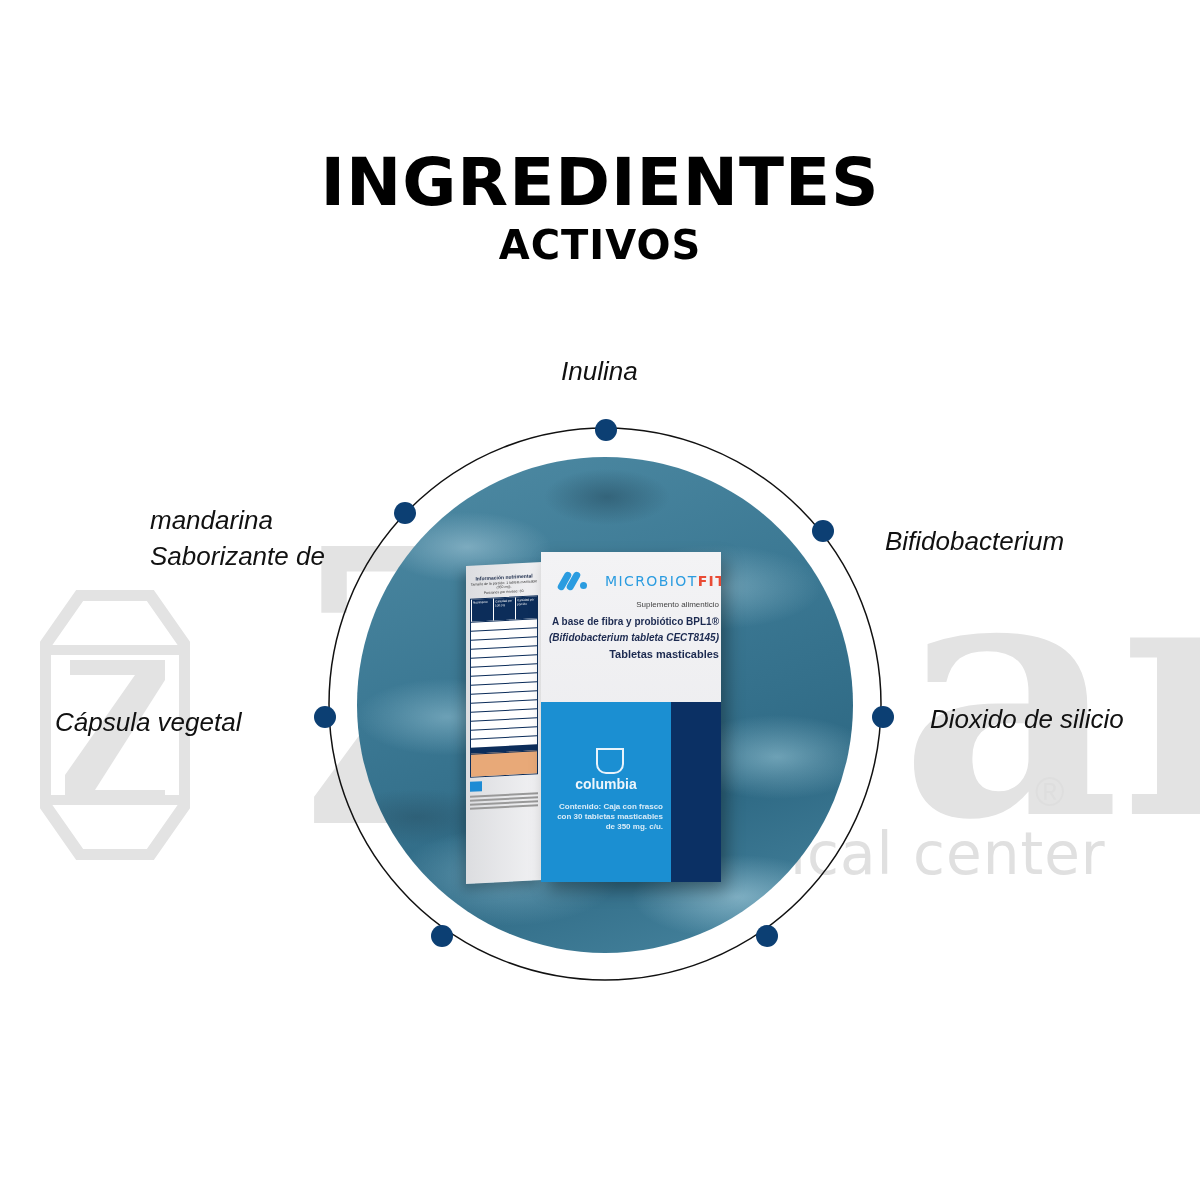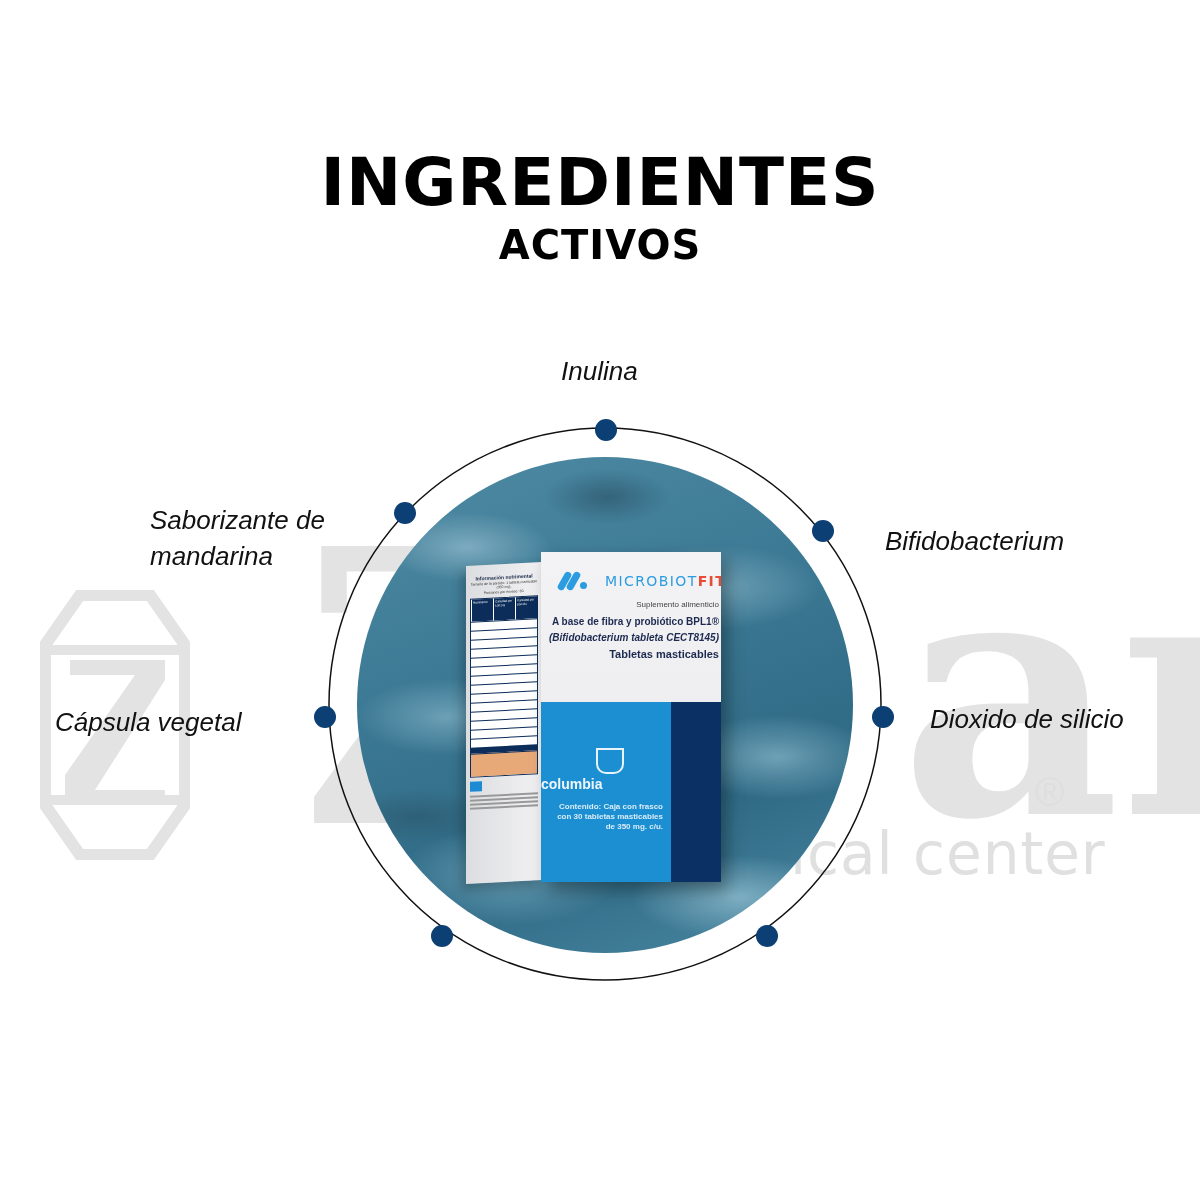--- a/index.html
+++ b/index.html
@@ -89,21 +89,21 @@
   .brand-name { font-size: 14px; letter-spacing: 1.4px; color: #2b9ce0; margin-left: 16px; font-family: "DejaVu Sans", sans-serif; }
   .brand-fit { color: #e94b35; font-weight: bold; }
   .front-line { position: absolute; right: 2px; text-align: center; color: #1c2a50; font-weight: bold; }
   .l-supp { top: 48px; font-size: 8px; font-weight: normal; color: #444; }
   .l-base { top: 64px; font-size: 10px; }
   .l-bifi { top: 80px; font-size: 10px; }
   .l-tab { top: 96px; font-size: 11px; }
   .front-blue { position: absolute; left: 0; top: 150px; width: 130px; height: 180px; background: #1b8fd2; }
   .front-navy { position: absolute; left: 130px; top: 150px; width: 50px; height: 180px; background: #0b3064; }
   .col-logo { position: absolute; left: 55px; top: 46px; width: 24px; height: 22px; border: 2px solid #e8f3fb; border-radius: 0 0 10px 10px; }
-  .col-name { position: absolute; left: 0; width: 130px; text-align: left; top: 74px; font-size: 14px; font-weight: bold; color: #eef6fc; }
+  .col-name { position: absolute; left: 0; width: 130px; text-align: center; top: 74px; font-size: 14px; font-weight: bold; color: #eef6fc; }
   .col-content { position: absolute; right: 8px; top: 100px; text-align: right; font-size: 8px; color: #d8ecf8; line-height: 10px; font-weight: bold; }
 </style>
 </head>
 <body>
 
 <div class="title title-main">INGREDIENTES</div>
 <div class="title title-sub">ACTIVOS</div>
 
 <svg class="wm wm-octagon" viewBox="0 0 150 270">
   <polygon points="40,5 110,5 145,55 145,215 110,265 40,265 5,215 5,55" fill="none" stroke="#e3e3e3" stroke-width="12"></polygon>
@@ -186,20 +186,20 @@
 <div class="dot" style="left:606px; top:430px;"></div>
 <div class="dot" style="left:405px; top:513px;"></div>
 <div class="dot" style="left:823px; top:531px;"></div>
 <div class="dot" style="left:325px; top:717px;"></div>
 <div class="dot" style="left:883px; top:717px;"></div>
 <div class="dot" style="left:442px; top:936px;"></div>
 <div class="dot" style="left:767px; top:936px;"></div>
 
 <div class="label" style="left:561px; top:353px;">Inulina</div>
 <div class="label" style="left:150px; top:502px;">
+  <div>mandarina</div>
   <div>Saborizante de</div>
-  <div>mandarina</div>
 </div>
 <div class="label" style="left:885px; top:523px;">
   <div>Bifidobacterium</div>
 </div>
 <div class="label" style="left:55px; top:704px;">Cápsula vegetal</div>
 <div class="label" style="left:930px; top:701px;">Dioxido de silicio</div>
 
 </body></html>

